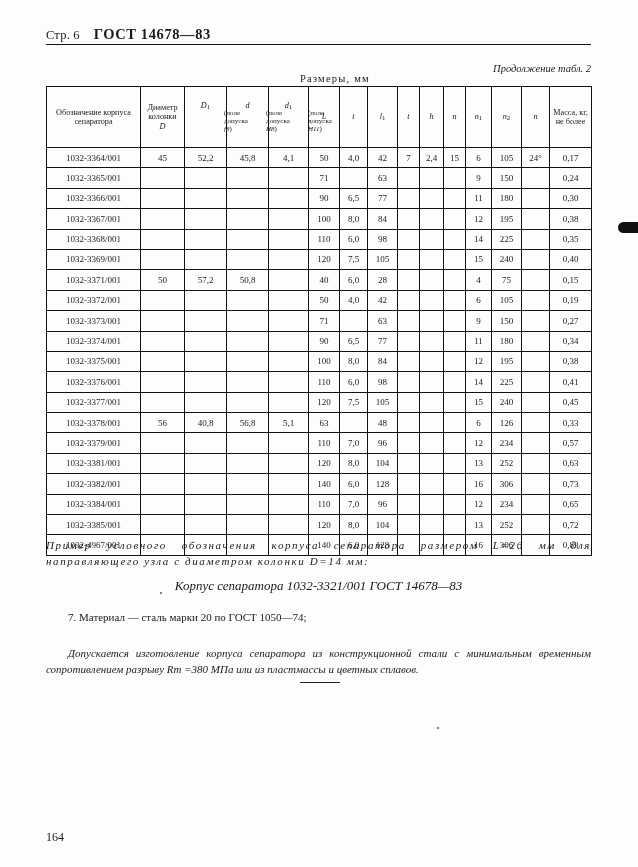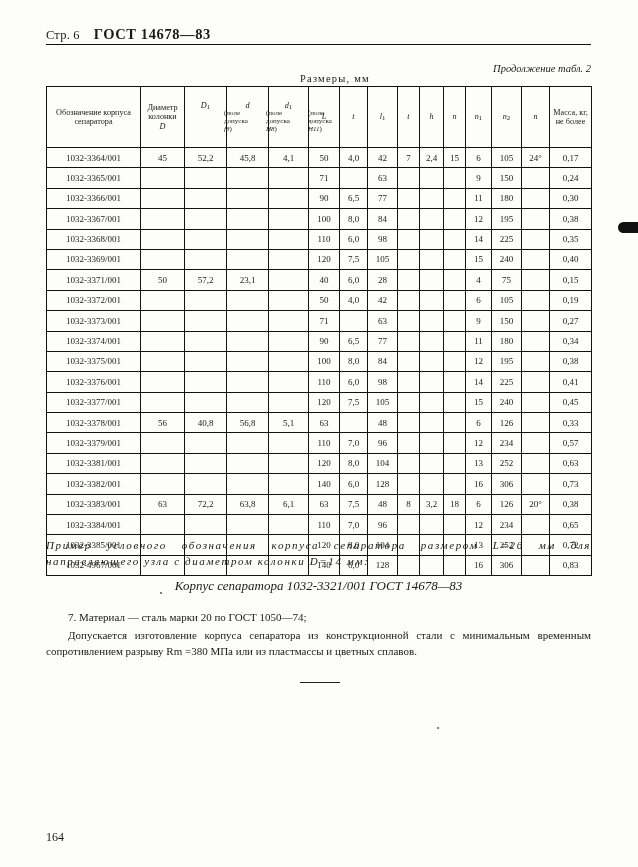--- a/index.html
+++ b/index.html
@@ -132,21 +132,22 @@
     left: 46px;
     top: 610px;
     width: 545px;
     font-size: 11px;
     line-height: 1.45;
   }
   .material p { margin: 0; }
   .material .ind { text-indent: 22px; }
   .material .note {
     text-align: justify;
-    margin-top: 2px;
+    margin-top: 20px;
+    font-style: italic;
   }
   .short-rule {
     position: absolute;
     left: 300px;
     top: 682px;
     width: 40px;
     height: 1px;
     background: #222;
   }
   .folio {
@@ -340,21 +341,21 @@
           <td class="no-top no-bottom"></td>
           <td>15</td>
           <td>240</td>
           <td class="no-top no-bottom"></td>
           <td>0,40</td>
         </tr>
         <tr>
           <td class="desig">1032-3371/001</td>
           <td class="no-bottom">50</td>
           <td class="no-bottom">57,2</td>
-          <td class="no-bottom">23,1</td>
+          <td class="no-bottom">50,8</td>
           <td class="no-top no-bottom"></td>
           <td>40</td>
           <td>6,0</td>
           <td>28</td>
           <td class="no-top no-bottom"></td>
           <td class="no-top no-bottom"></td>
           <td class="no-top no-bottom"></td>
           <td>4</td>
           <td>75</td>
           <td class="no-top no-bottom"></td>
@@ -524,37 +525,20 @@
           <td>128</td>
           <td class="no-top"></td>
           <td class="no-top"></td>
           <td class="no-top"></td>
           <td>16</td>
           <td>306</td>
           <td class="no-top"></td>
           <td>0,73</td>
         </tr>
         <tr>
-          <td class="desig">1032-3383/001</td>
-          <td class="no-bottom">63</td>
-          <td class="no-bottom">72,2</td>
-          <td class="no-bottom">63,8</td>
-          <td class="no-bottom">6,1</td>
-          <td>63</td>
-          <td>7,5</td>
-          <td>48</td>
-          <td class="no-bottom">8</td>
-          <td class="no-bottom">3,2</td>
-          <td class="no-bottom">18</td>
-          <td>6</td>
-          <td>126</td>
-          <td class="no-bottom">20°</td>
-          <td>0,38</td>
-        </tr>
-        <tr>
           <td class="desig">1032-3384/001</td>
           <td class="no-top no-bottom"></td>
           <td class="no-top no-bottom"></td>
           <td class="no-top no-bottom"></td>
           <td class="no-top no-bottom"></td>
           <td>110</td>
           <td>7,0</td>
           <td>96</td>
           <td class="no-top no-bottom"></td>
           <td class="no-top no-bottom"></td>

